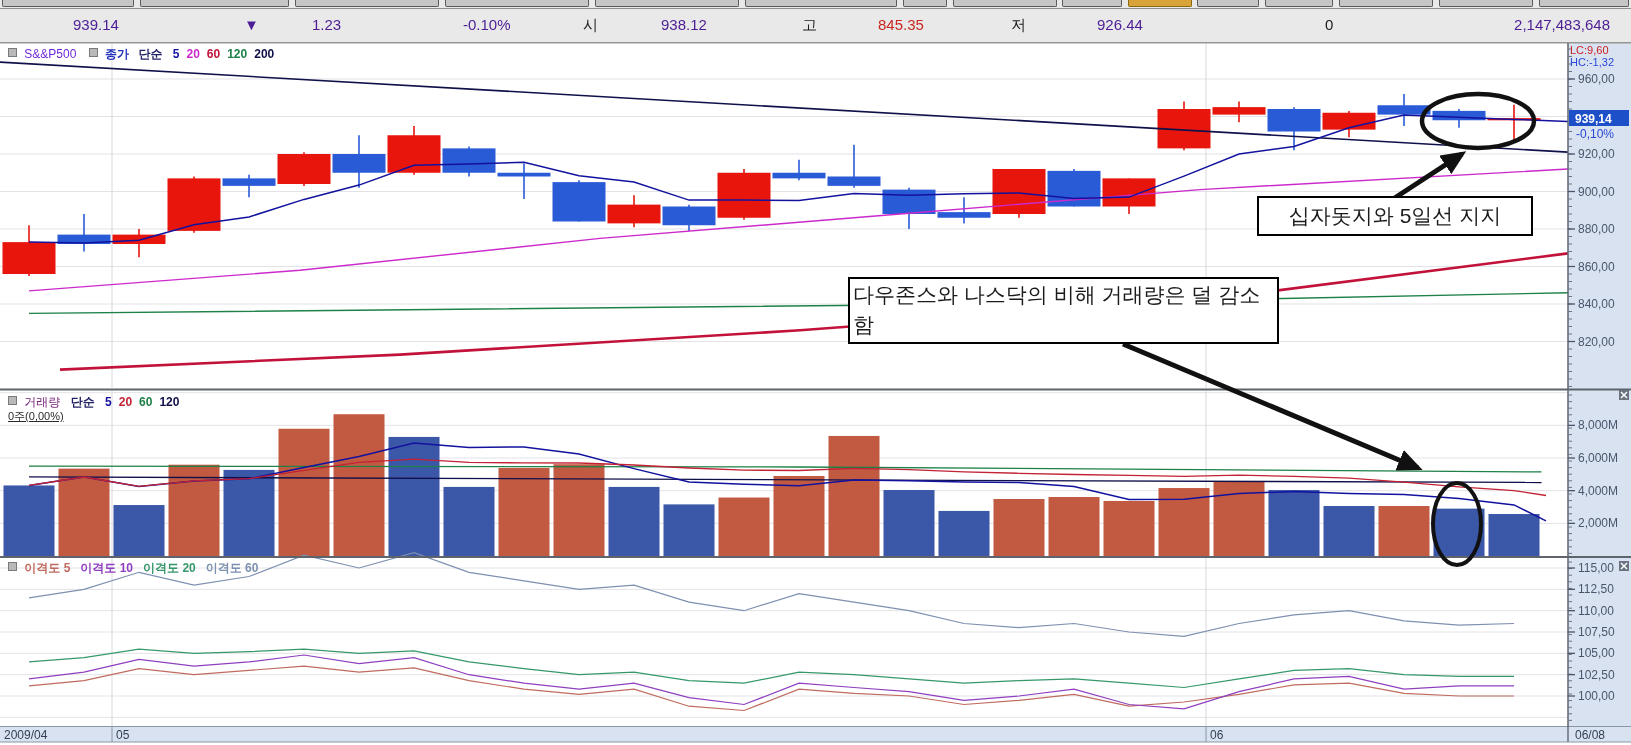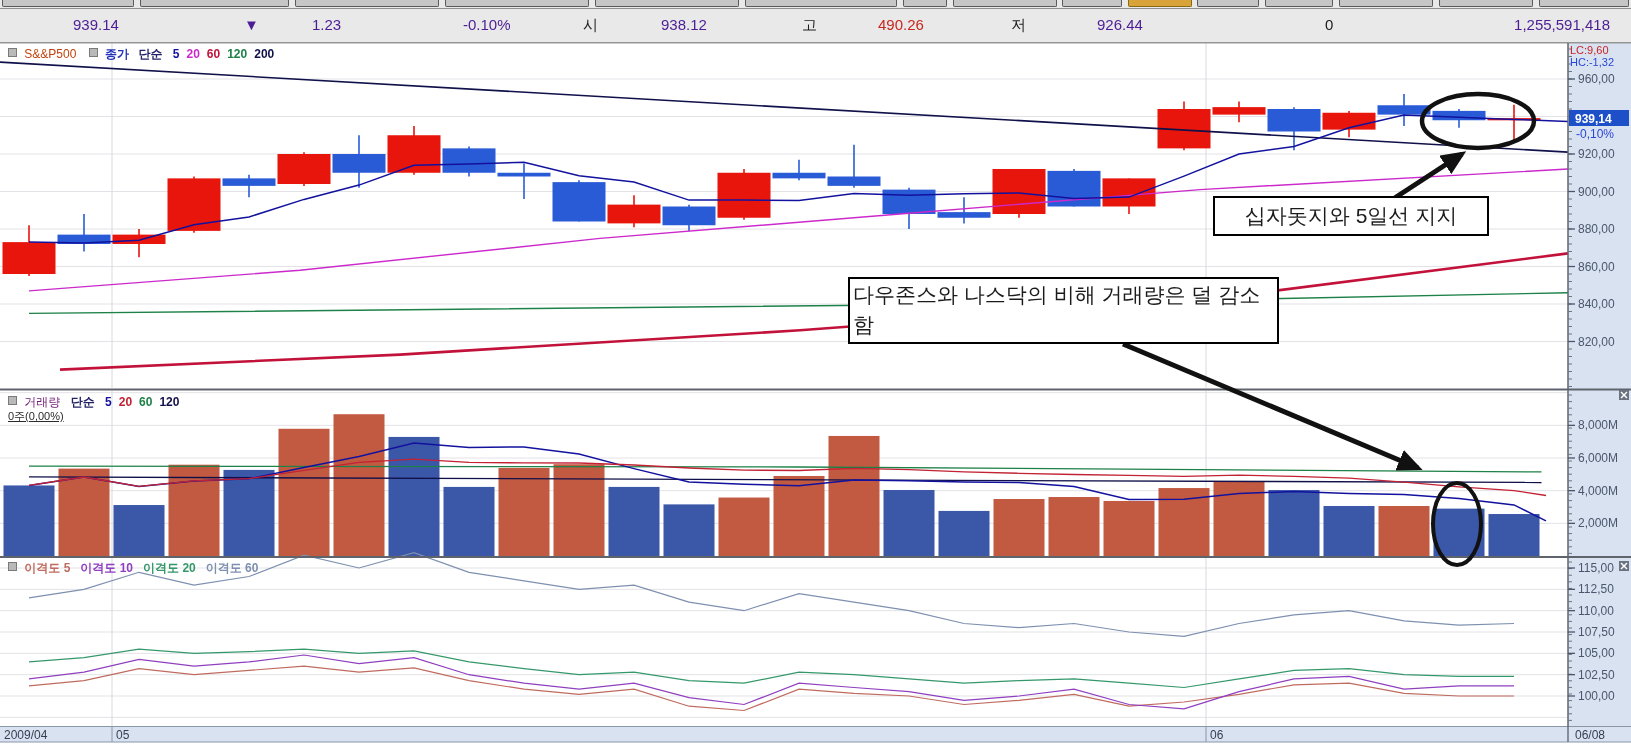--- a/index.html
+++ b/index.html
@@ -15,21 +15,21 @@
   #quote-bar span{position:absolute;top:7px;white-space:nowrap;}
   .q-blue{color:#4c1d95;} .q-red{color:#c8281e;} .q-label{color:#1b1b1b;}
   
   .legend{position:absolute;font-size:12px;white-space:nowrap;z-index:5;}
   .legend .sq{display:inline-block;width:7px;height:7px;background:#b9b9b9;border:1px solid #7a7a7a;margin-right:4px;vertical-align:1px;}
   .lg-item{margin-right:9px;}
   #vol-sub{position:absolute;font-size:11px;color:#2b2b2b;z-index:5;text-decoration:underline;}
   
   .anno{position:absolute;background:#fff;border:2px solid #000;color:#1b1b1b;z-index:6;
         font-size:21px;line-height:30px;overflow:hidden;}
-  #anno1{display:flex;align-items:center;justify-content:center;}
+  #anno1{display:flex;align-items:center;justify-content:center;margin-left:44px;}
   #anno2{word-break:break-all;padding:1px 3px;}
   svg{position:absolute;left:0;top:0;z-index:2;}
   .close-btn{cursor:pointer;}
 </style>
 </head>
 <body>
 <div id="app">
 
   <div id="top-strip">
       <div class="tseg" style="left: 2px; width: 130px;"></div>
@@ -50,25 +50,25 @@
     </div>
 
   <div id="quote-bar">
     <span class="q-blue" style="left:73px">939.14</span>
     <span class="q-blue" style="left:244px">▼</span>
     <span class="q-blue" style="left:312px">1.23</span>
     <span class="q-blue" style="left:463px">-0.10%</span>
     <span class="q-label" style="left:583px">시</span>
     <span class="q-blue" style="left:661px">938.12</span>
     <span class="q-label" style="left:802px">고</span>
-    <span class="q-red" style="left:878px">490.26</span>
+    <span class="q-red" style="left:878px">845.35</span>
     <span class="q-label" style="left:1011px">저</span>
     <span class="q-blue" style="left:1097px">926.44</span>
     <span class="q-label" style="left:1325px">0</span>
-    <span class="q-blue" style="left:1400px;width:210px;text-align:right">1,255,591,418</span>
+    <span class="q-blue" style="left:1400px;width:210px;text-align:right">2,147,483,648</span>
   </div>
 
   <svg id="svg" width="1631" height="745">
     <defs>
       <marker id="ah" markerWidth="5" markerHeight="4.4" refX="4" refY="2.2" orient="auto">
         <polygon points="0 0, 5 2.2, 0 4.4" fill="#111"></polygon>
       </marker>
     </defs>
     <g id="g-base">
         <rect x="1568" y="43" width="63" height="699" fill="#d9e2f1"></rect>
@@ -365,21 +365,21 @@
     <text id="hc-text" x="1570" y="66" font-size="11" fill="#2947d6">HC:-1,32</text>
     <g>
       <rect id="tag-rect" x="1569" y="110" width="60" height="16" fill="#1d50c8"></rect>
       <text id="tag-text" x="1575" y="123" font-size="12" font-weight="bold" fill="#ffffff">939,14</text>
       <text id="tag-pct" x="1576" y="138" font-size="12" fill="#2947d6">-0,10%</text>
     </g>
   </svg>
 
   <div class="legend" style="left:8px;top:46px">
     <span class="sq"></span>
-    <span class="lg-item" style="color:#c2410c">S&amp;&amp;P500</span>
+    <span class="lg-item" style="color:#6d28d9">S&amp;&amp;P500</span>
     <span class="sq"></span>
     <span style="color:#2233bb;font-weight:bold">종가</span>
     <span style="color:#222266;font-weight:bold;margin-left:6px">단순</span>
     <span id="main-periods"><span style="color: rgb(18, 18, 158); margin-left: 7px; font-weight: bold;">5</span><span style="color: rgb(204, 41, 204); margin-left: 7px; font-weight: bold;">20</span><span style="color: rgb(194, 18, 58); margin-left: 7px; font-weight: bold;">60</span><span style="color: rgb(29, 129, 72); margin-left: 7px; font-weight: bold;">120</span><span style="color: rgb(16, 16, 74); margin-left: 7px; font-weight: bold;">200</span></span>
   </div>
 
   <div class="legend" style="left:8px;top:394px">
     <span class="sq"></span>
     <span style="color:#701a75">거래량</span>
     <span style="color:#222266;font-weight:bold;margin-left:7px">단순</span>

